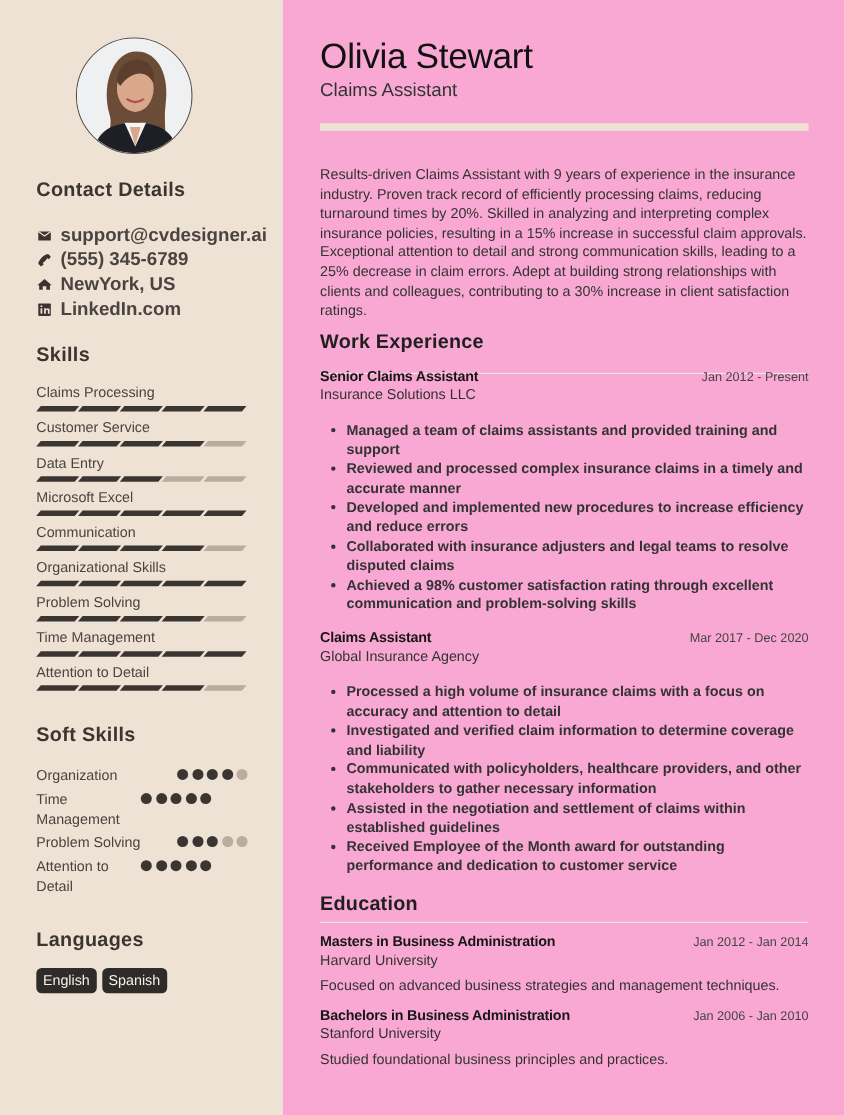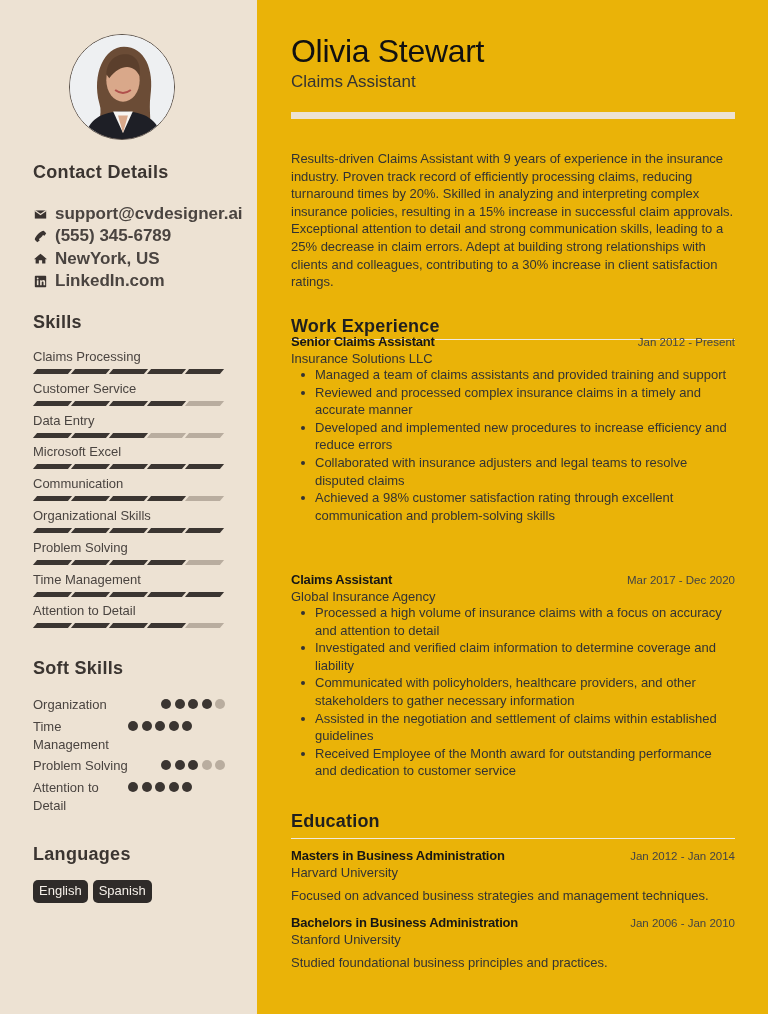--- a/index.html
+++ b/index.html
@@ -4,21 +4,21 @@
 <style>
   * { box-sizing: border-box; margin: 0; padding: 0; }
   html, body { width: 768px; height: 1014px; overflow: hidden; background: #ffffff; }
   body { font-family: "Liberation Sans", "DejaVu Sans", sans-serif; color: #2e2e2e; position: relative; }
 
   .sidebar {
     position: absolute; left: 0; top: 0; width: 257px; height: 1014px;
     background: #ede2d3;
   }
   .main {
-    position: absolute; left: 257px; top: 0; width: 511px; height: 1014px; background: #eab308;
+    position: absolute; left: 257px; top: 0; width: 511px; height: 1014px; background: #f9a8d4;
   }
 
   
   .avatar {
     position: absolute; left: 69px; top: 34px; width: 106px; height: 106px;
     border-radius: 50%; border: 1.5px solid #5a5048; overflow: hidden;
     background: #eef0f2;
   }
   .avatar svg { width: 100%; height: 100%; display: block; }
 
@@ -60,21 +60,21 @@
   .summary { position: absolute; left: 34px; top: 150px; width: 448px; font-size: 13px; line-height: 17.6px; color: #333; }
 
   .sec-title { position: absolute; left: 34px; font-size: 18px; color: #1f1f1f; letter-spacing: 0.2px; }
   .sec-rule { position: absolute; left: 34px; width: 444px; height: 1px; background: #efe9df; }
 
   .job { position: absolute; left: 34px; width: 444px; }
   .job-head { display: flex; justify-content: space-between; align-items: baseline; }
   .job-title { font-size: 13px; font-weight: bold; color: #161616; letter-spacing: -0.2px; }
   .job-date { font-size: 11.5px; color: #444; }
   .job-org { font-size: 13px; color: #333; margin-top: 2px; }
-  .bullets { list-style: none; margin-top: 0; }
+  .bullets { list-style: none; margin-top: 16px; font-weight: bold; }
   .bullets li { position: relative; padding-left: 24px; font-size: 13px; line-height: 17.6px; color: #333; }
   .bullets li::before { content: ""; position: absolute; left: 10px; top: 7px; width: 4px; height: 4px; border-radius: 50%; background: #333; }
 
   .edu { position: absolute; left: 34px; width: 444px; }
   .edu-desc { font-size: 13px; color: #333; margin-top: 8px; }
 </style>
 </head>
 <body>
 
 <aside class="sidebar">
@@ -276,21 +276,21 @@
     </div>
 </aside>
 
 <main class="main">
   <h1 class="name">Olivia Stewart</h1>
   <div class="role">Claims Assistant</div>
   <div class="accent-bar"></div>
 
   <p class="summary">Results-driven Claims Assistant with 9 years of experience in the insurance industry. Proven track record of efficiently processing claims, reducing turnaround times by 20%. Skilled in analyzing and interpreting complex insurance policies, resulting in a 15% increase in successful claim approvals. Exceptional attention to detail and strong communication skills, leading to a 25% decrease in claim errors. Adept at building strong relationships with clients and colleagues, contributing to a 30% increase in client satisfaction ratings.</p>
 
-  <h2 class="sec-title" style="top:316px;">Work Experience</h2>
+  <h2 class="sec-title" style="top:300px;">Work Experience</h2>
   <div class="sec-rule" style="top:339px;"></div>
 
   <div class="job" style="top:334px;">
     <div class="job-head">
       <span class="job-title">Senior Claims Assistant</span>
       <span class="job-date">Jan 2012 - Present</span>
     </div>
     <div class="job-org">Insurance Solutions LLC</div>
     <ul class="bullets">
       <li>Managed a team of claims assistants and provided training and support</li>

